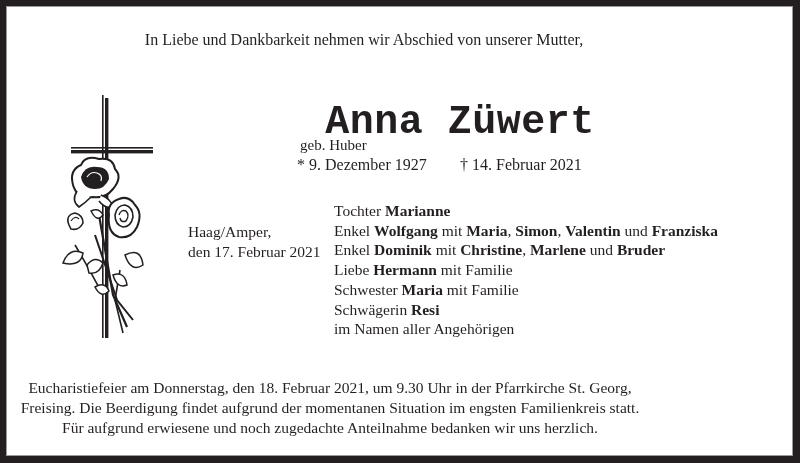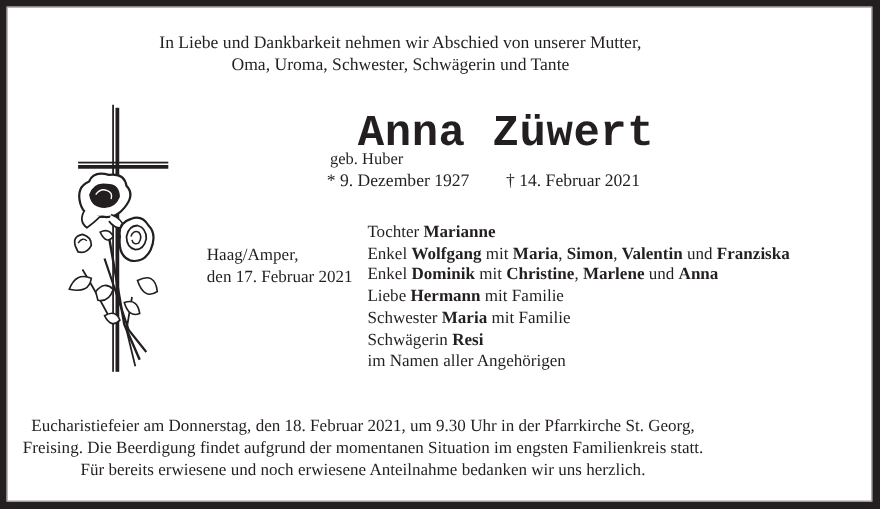--- a/index.html
+++ b/index.html
@@ -70,21 +70,20 @@
     }
     .emblem { position: absolute; left: 55px; top: 95px; width: 100px; height: 250px; }
   </style>
 </head>
 <body>
 
 <div class="card"></div>
 
 <div class="intro">
   <div>In Liebe und Dankbarkeit nehmen wir Abschied von unserer Mutter,</div>
-  <div>Oma, Uroma, Schwester, Schwägerin und Tante</div>
 </div>
 
 <div class="name">Anna Züwert</div>
 <div class="maiden">geb. Huber</div>
 
 <div class="dates">
   <span class="birth">* 9. Dezember 1927</span>
   <span class="death">† 14. Februar 2021</span>
 </div>
 
@@ -123,25 +122,25 @@
 
 <div class="place">
   <div>Haag/Amper,</div>
   <div>den 17. Februar 2021</div>
 </div>
 
 <div class="mourners">
   <div id="mourner-lines">
       <span class="line"><span>Tochter </span><b>Marianne</b></span>
       <span class="line"><span>Enkel </span><b>Wolfgang</b><span> mit </span><b>Maria</b><span>, </span><b>Simon</b><span>, </span><b>Valentin</b><span> und </span><b>Franziska</b></span>
-      <span class="line"><span>Enkel </span><b>Dominik</b><span> mit </span><b>Christine</b><span>, </span><b>Marlene</b><span> und </span><b>Anna</b></span>
+      <span class="line"><span>Enkel </span><b>Dominik</b><span> mit </span><b>Christine</b><span>, </span><b>Marlene</b><span> und </span><b>Bruder</b></span>
       <span class="line"><span>Liebe </span><b>Hermann</b><span> mit Familie</span></span>
       <span class="line"><span>Schwester </span><b>Maria</b><span> mit Familie</span></span>
       <span class="line"><span>Schwägerin </span><b>Resi</b></span>
       <span class="line"><span>im Namen aller Angehörigen</span></span>
     </div>
 </div>
 
 <div class="footer">
   <div>Eucharistiefeier am Donnerstag, den 18. Februar 2021, um 9.30 Uhr in der Pfarrkirche St. Georg,</div>
   <div>Freising. Die Beerdigung findet aufgrund der momentanen Situation im engsten Familienkreis statt.</div>
-  <div>Für bereits erwiesene und noch erwiesene Anteilnahme bedanken wir uns herzlich.</div>
+  <div>Für aufgrund erwiesene und noch zugedachte Anteilnahme bedanken wir uns herzlich.</div>
 </div>
 
 </body></html>

